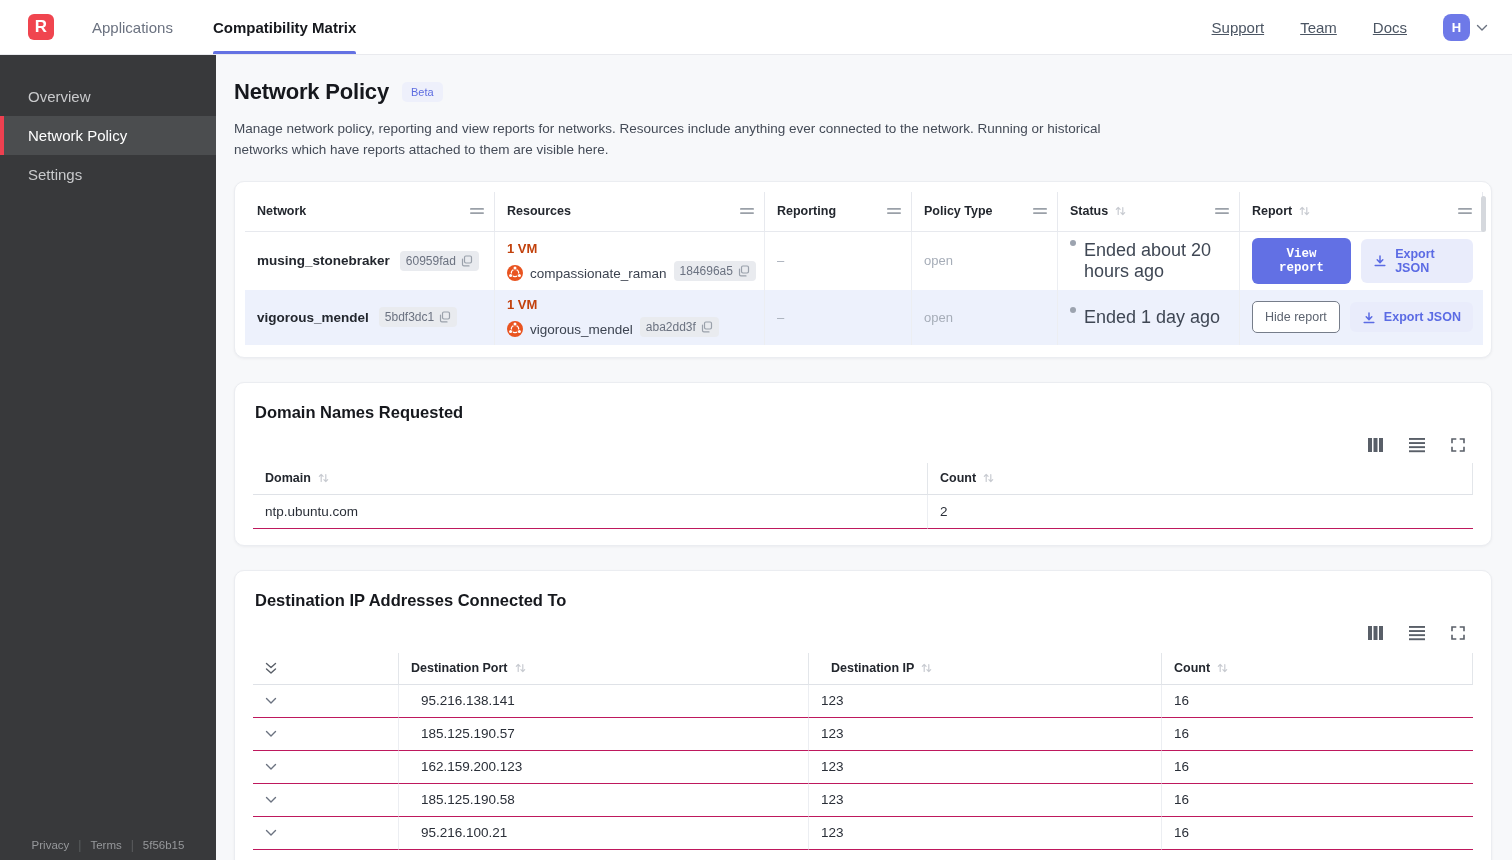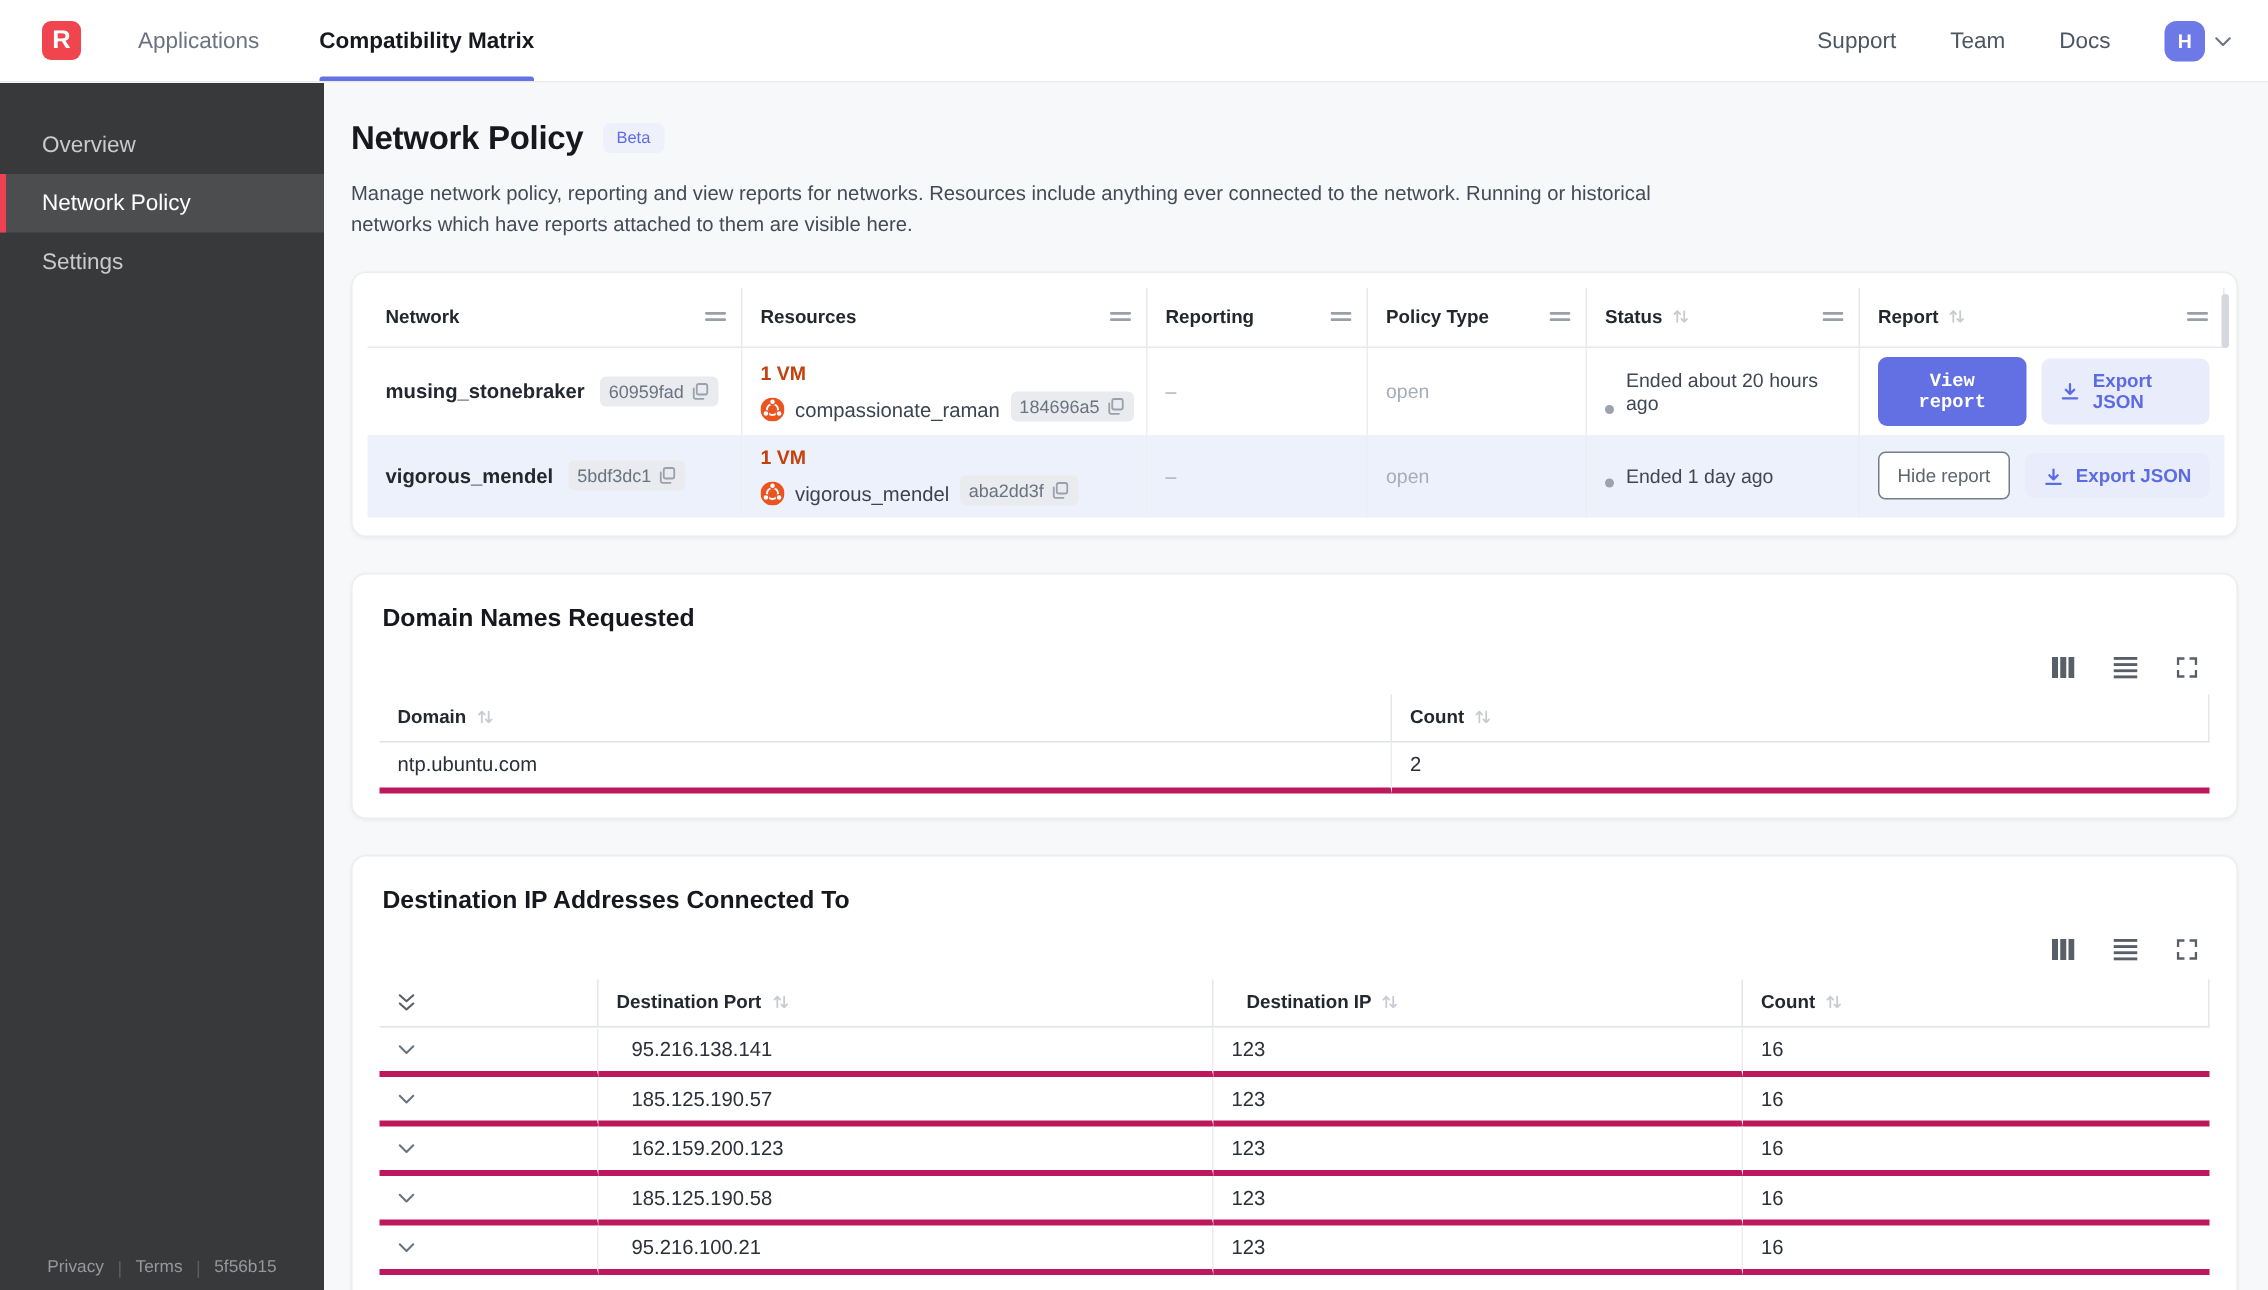--- a/index.html
+++ b/index.html
@@ -18,21 +18,21 @@
     width:26px; height:26px; border-radius:6px; background:#F0454F;
     color:#fff; font-weight:bold; font-size:17px;
     display:flex; align-items:center; justify-content:center; margin-right:38px;
     cursor:pointer;
   }
   .top-tabs { display:flex; height:100%; gap:40px; }
   .tab { display:flex; align-items:center; height:100%; font-size:15px; color:#6b7280; position:relative; cursor:pointer; }
   .tab.active { color:#16181d; font-weight:bold; }
   .tab.active::after { content:""; position:absolute; left:0; right:0; bottom:0; height:3px; background:#6472E3; border-radius:2px 2px 0 0; }
   .top-right { margin-left:auto; display:flex; align-items:center; gap:36px; }
-  .top-link { font-size:15px; color:#4b5563; cursor:pointer; }
+  .top-link { font-size:15px; color:#4b5563; cursor:pointer;text-decoration:underline; }
   .avatar-wrap { display:flex; align-items:center; gap:6px; cursor:pointer; }
   .avatar { width:27px; height:27px; border-radius:8px; background:#6E79E8; color:#fff; font-size:13px; font-weight:bold; display:flex; align-items:center; justify-content:center; }
   
   .sidebar {
     position:fixed; top:55px; left:0; bottom:0; width:216px;
     background:#38393B; z-index:20; padding-top:22px;
   }
   .side-item { padding:11px 28px; font-size:15px; color:#c9cacc; cursor:pointer; }
   .side-item.active { background:#4B4D4F; color:#fff; border-left:4px solid #EE4050; padding-left:24px; }
   .side-footer {
@@ -69,21 +69,21 @@
   .row-selected .bcell { background:#EDF1FC; }
   .name-strong { font-weight:bold; color:#23272e; font-size:13.5px; margin-right:10px; }
   .hash-pill {
     display:inline-flex; align-items:center; gap:5px; background:#e9ebef;
     color:#6b7280; font-size:12px; border-radius:4px; padding:3px 6px; cursor:pointer;
   }
   .res-cell { flex-direction:column; align-items:flex-start; justify-content:center; gap:5px; }
   .vm-count { font-weight:bold; font-size:13px; color:#c2410c; }
   .res-line { display:flex; align-items:flex-end; gap:7px; font-size:13.5px; color:#3c4350; }
   .muted { color:#a6adb8; }
-  .status-line { display:flex; align-items:flex-end; gap:8px; font-size:13px; color:#3f4754; }
+  .status-line { display:flex; align-items:flex-start; gap:8px; font-size:18px; color:#3f4754; }
   .dot { width:6px; height:6px; border-radius:50%; background:#9ca3af; flex:0 0 auto; }
   .report-cell { gap:10px; }
   .btn-primary {
     background:#6270E4; color:#fff; border:none; border-radius:6px;
     font-family:Liberation Mono, monospace; font-size:12.5px; font-weight:bold; padding:9px 13px; cursor:pointer;
   }
   .btn-secondary {
     background:#fff; color:#5d6470; border:1px solid #767d8a; border-radius:5px;
     font-family:inherit; font-size:12.5px; padding:8px 12px; cursor:pointer;
   }
@@ -100,21 +100,21 @@
   .tool-btn { cursor:pointer; display:flex; align-items:center; }
   .sub-grid-dom { display:grid; grid-template-columns:675px 1fr; }
   .sub-grid-dst { display:grid; grid-template-columns:146px 410px 353px 1fr; }
   .sh {
     display:flex; align-items:center; height:32px; padding:0 10px 0 12px;
     font-size:12.5px; font-weight:bold; color:#23272e;
     border-right:1px solid #e3e6ea; border-bottom:1px solid #dfe2e7;
   }
   .sb {
     display:flex; align-items:center; height:34px; padding:0 10px 0 12px;
-    font-size:13.5px; color:#2a2f38; border-bottom:4px solid #be185d;
+    font-size:13.5px; color:#2a2f38; border-bottom:1px solid #be185d;
   }
   .sb.vline { border-right:1px solid #eceef2; }
   .dst-table .sb { height:33px; }
   .chev-cell { justify-content:flex-start; padding-left:12px; cursor:pointer; }
   .sort-ic { margin-left:7px; display:inline-flex; }
   .menu-ic { display:inline-flex; }
   .icon-flex { display:inline-flex; align-items:center; }
 </style>
 </head>
 <body>

